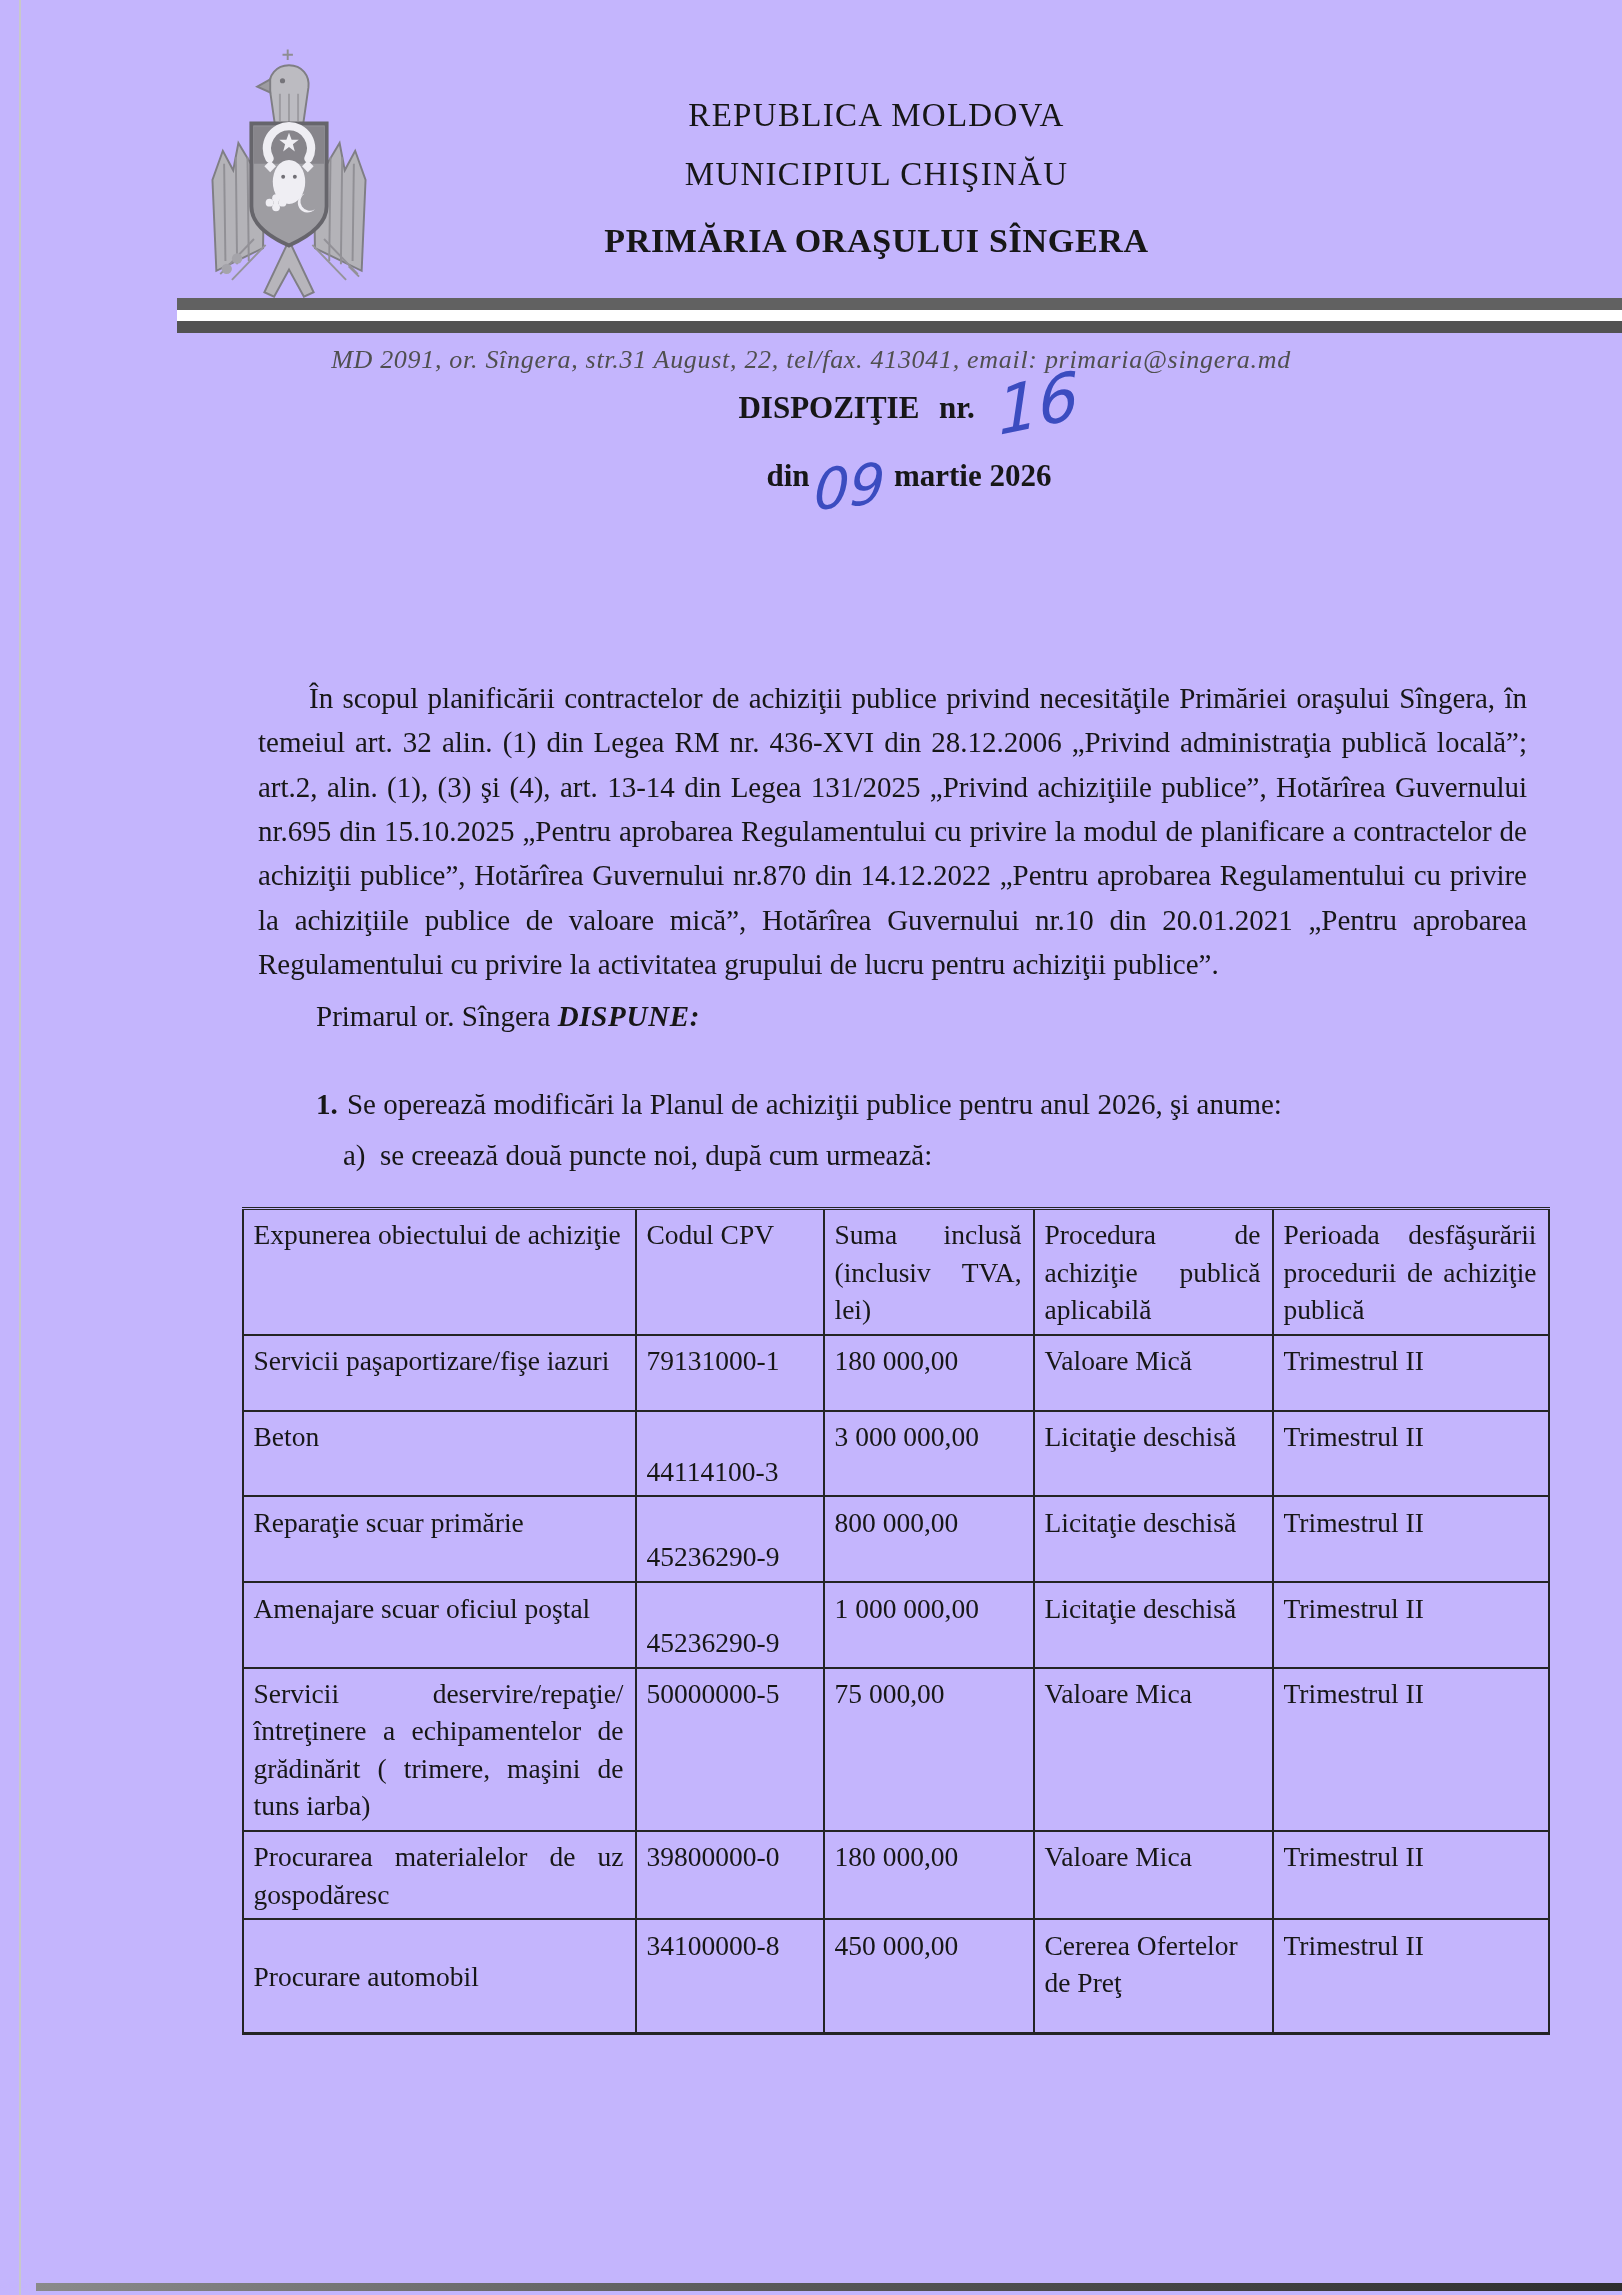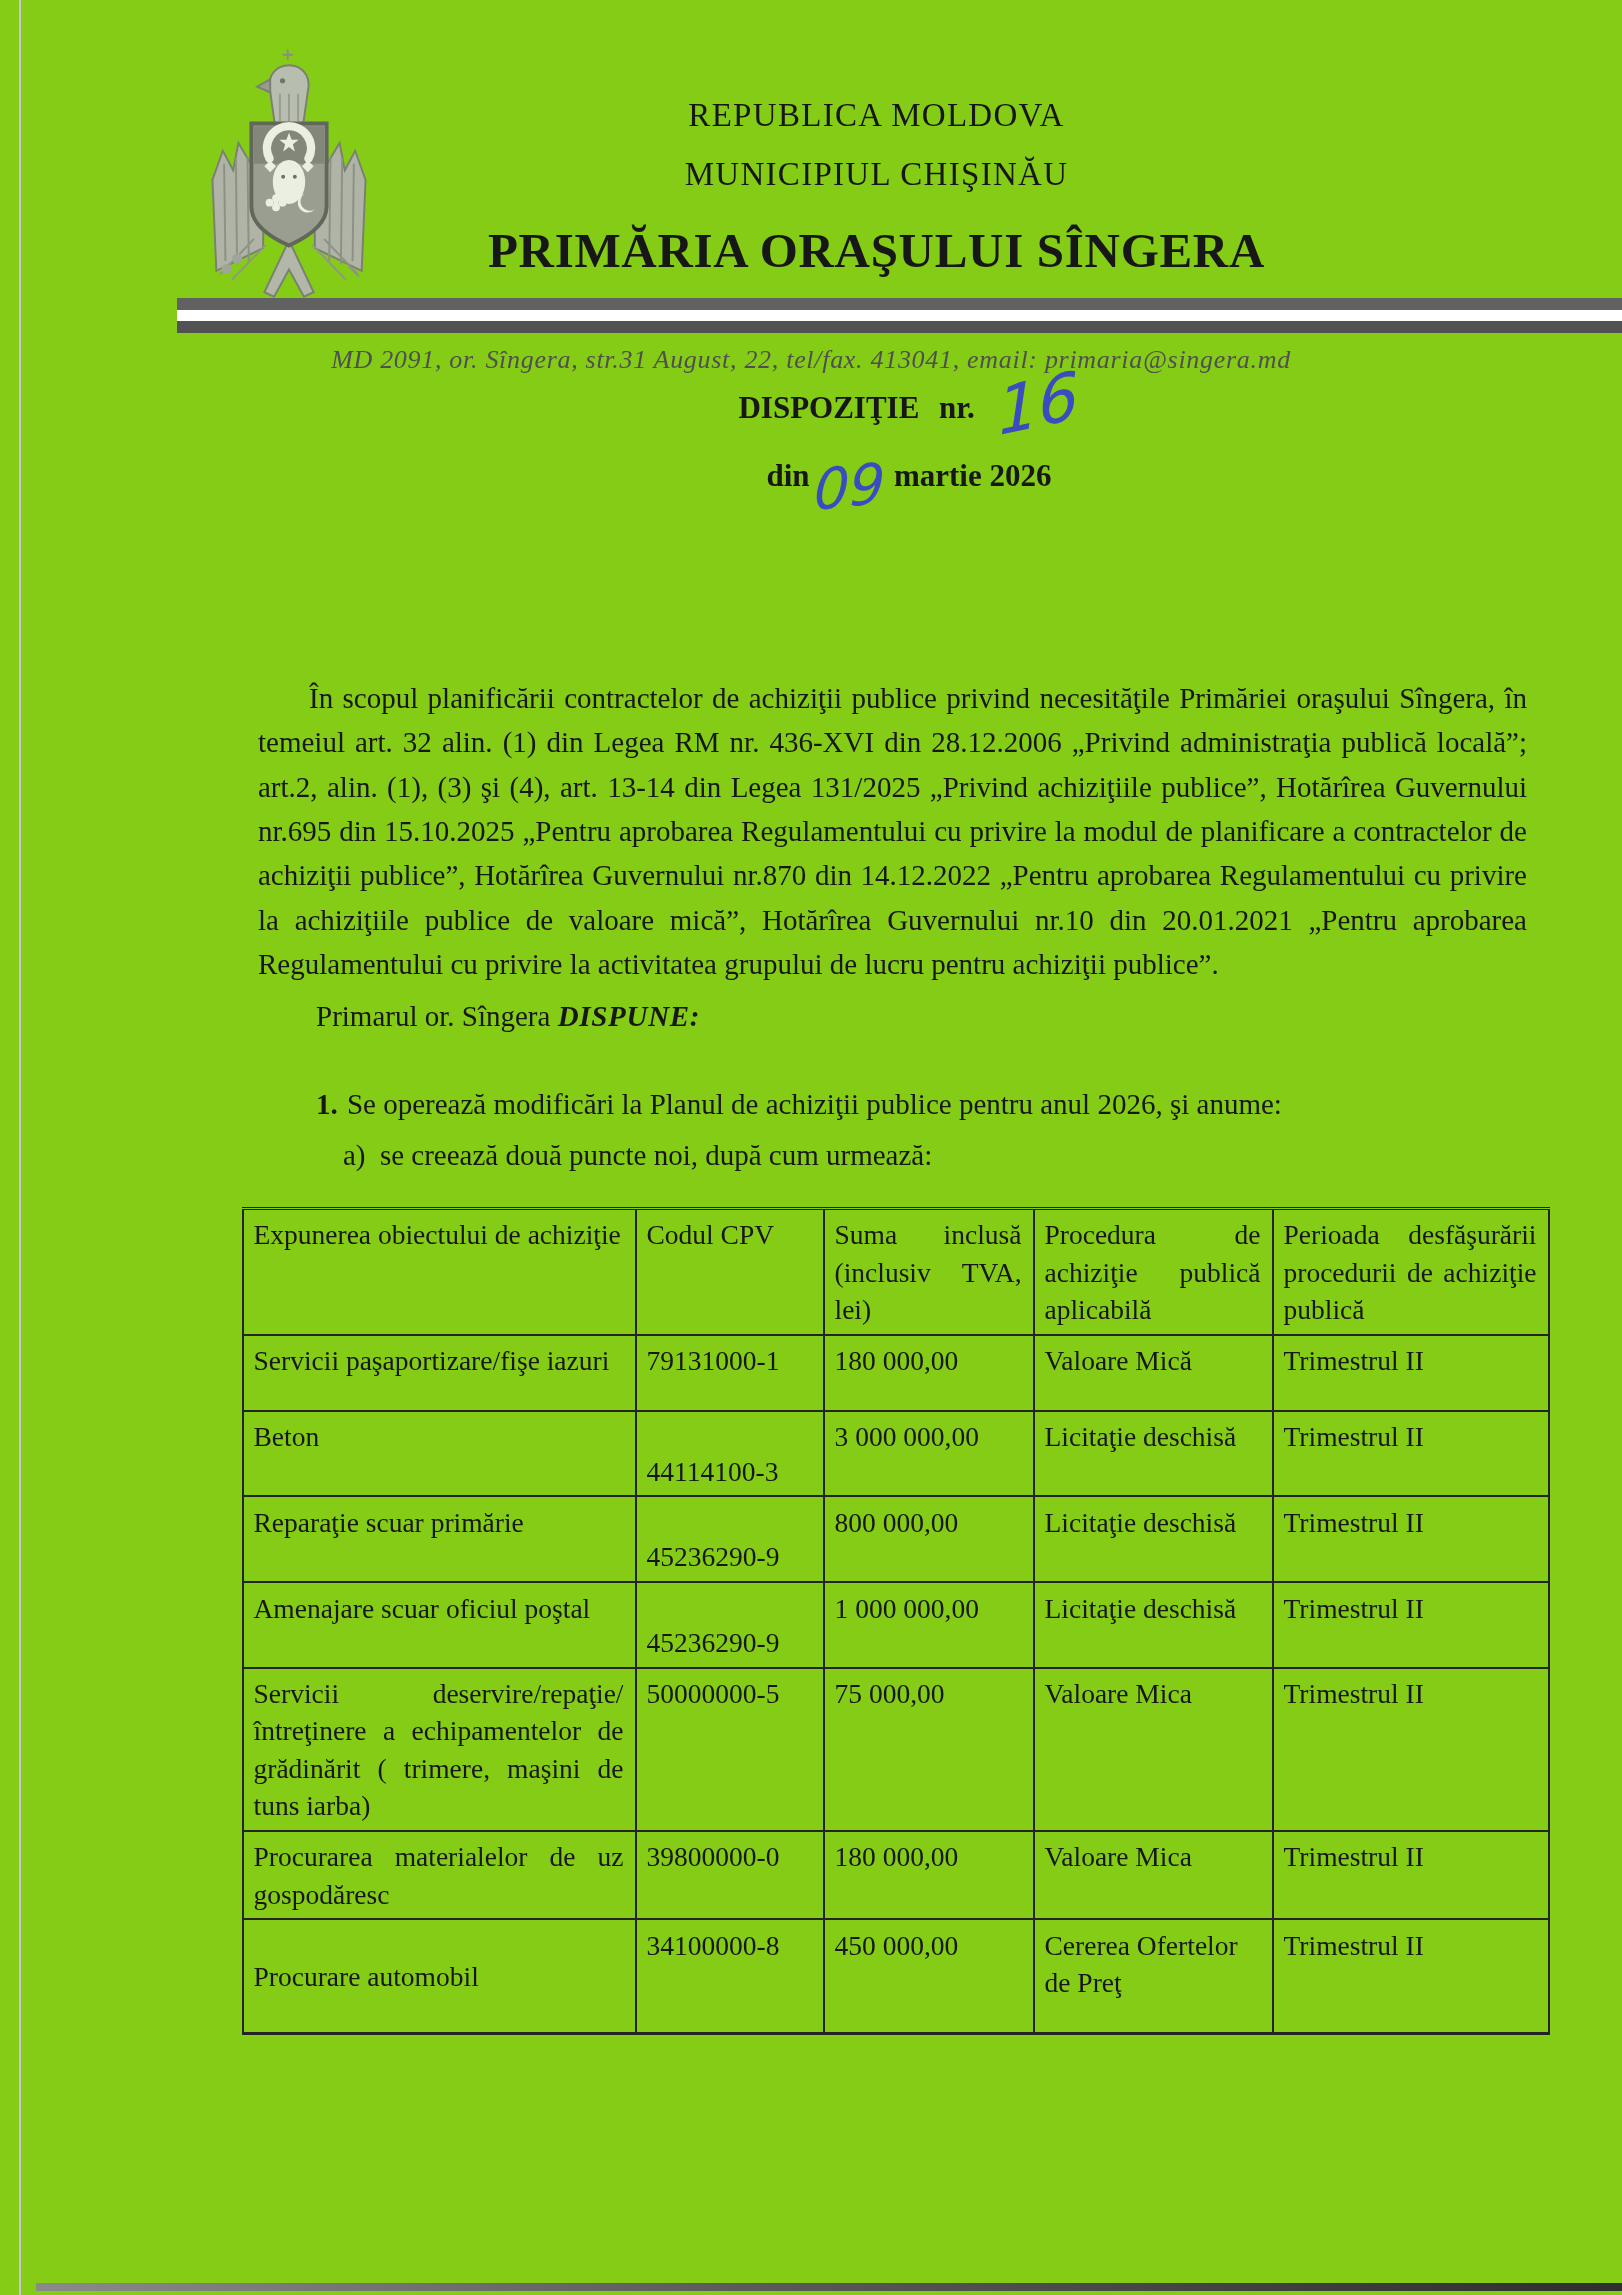--- a/index.html
+++ b/index.html
@@ -1,27 +1,27 @@
 <!DOCTYPE html>
 <html style="--ink: #3b4cc0;font-size:10.5px"><head>
 <meta charset="utf-8">
 <style>
   html,body{margin:0;padding:0;background:#e8e8e8;}
-  .page{position:relative;width:1622px;height:2295px;background:#84cc16;overflow:hidden;
+  .page{position:relative;width:1622px;height:2295px;background:#c4b5fd;overflow:hidden;
         font-family:"Liberation Serif","DejaVu Serif",serif;color:#171717;}
   
   .scan-line-left{position:absolute;left:19px;top:0;width:2px;height:100%;background:#c9c9c9;}
   .scan-bar-bottom{position:absolute;left:36px;right:0;bottom:3.9px;height:8.5px;
         background:linear-gradient(90deg,#8a8a8a 0%,#5a5a5a 45%,#2e2e2e 100%);}
   
   .coa{position:absolute;left:185px;top:47px;width:208px;height:253px;opacity:.92;}
   .head-text{position:absolute;left:353px;top:97px;width:1047px;text-align:center;}
   .head-l1{font-size:33px;letter-spacing:1.3px;margin:0;font-weight:normal;}
   .head-l2{font-size:33px;letter-spacing:1.3px;margin:22px 0 0;font-weight:normal;}
-  .head-l3{font-size:49px;letter-spacing:0.7px;margin:29px 0 16px;font-weight:bold;}
+  .head-l3{font-size:34px;letter-spacing:0.7px;margin:29px 0 16px;font-weight:bold;}
   .rule{position:absolute;left:177px;top:298px;right:0;}
   .rule .b1{height:12.4px;background:#616161;}
   .rule .gap{height:10.5px;background:#ffffff;}
   .rule .b2{height:12.4px;background:#525252;}
   .addr{position:absolute;left:0;right:0;top:345px;text-align:center;
         font-style:italic;font-size:26px;color:#4f4f4f;letter-spacing:0.7px;}
   
   .title{position:absolute;left:196px;right:0;top:390px;text-align:center;font-size:31px;font-weight:bold;}
   .title .nr{margin-left:19.6px;}
   .title-l2{position:absolute;left:196px;right:0;top:458px;text-align:center;font-size:31px;font-weight:bold;}

